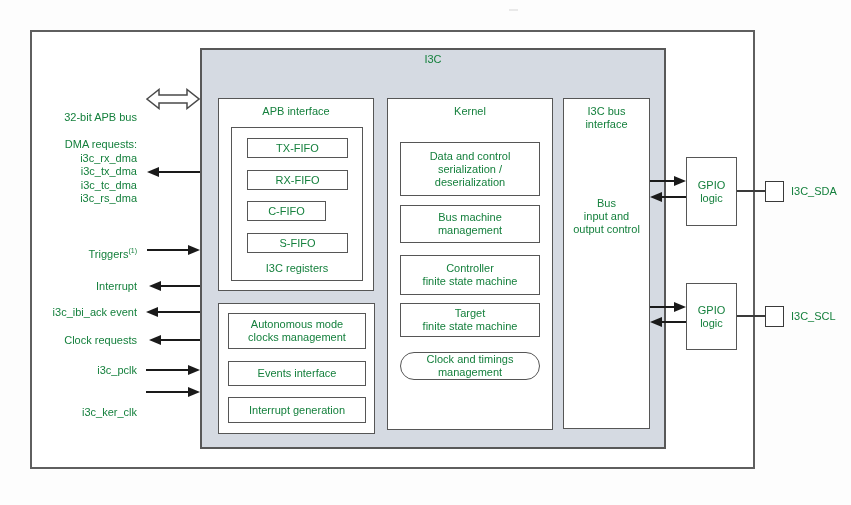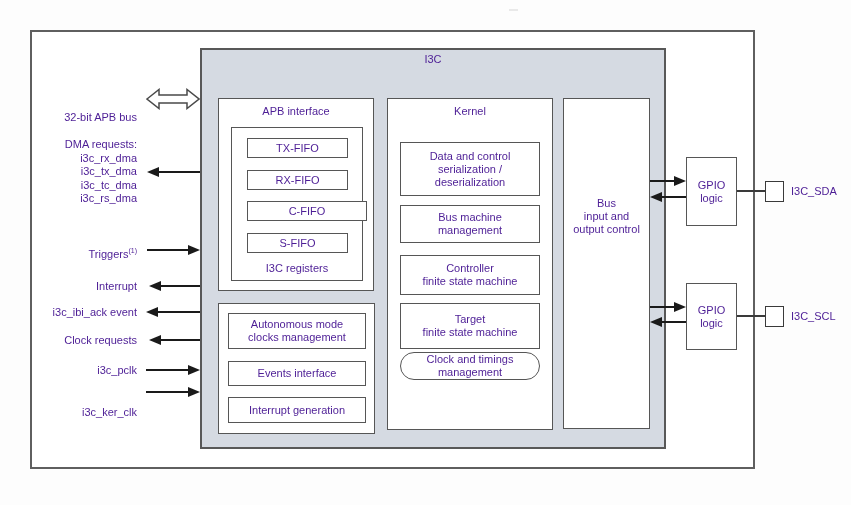--- a/index.html
+++ b/index.html
@@ -1,17 +1,17 @@
 <!DOCTYPE html>
 <html><head>
 <meta charset="utf-8">
 <style>
   html,body{margin:0;padding:0;background:#ffffff;}
   #stage{position:relative;width:851px;height:505px;background:#fdfdfd;overflow:hidden;
-         font-family:"Liberation Sans",sans-serif;color:#4c1d95;}
+         font-family:"Liberation Sans",sans-serif;color:#15803d;}
   .abs{position:absolute;box-sizing:border-box;}
   .lbl{position:absolute;font-size:11px;line-height:13px;white-space:nowrap;}
   .rlbl{text-align:right;}
   .wbox{position:absolute;box-sizing:border-box;background:#ffffff;border:1.5px solid #565656;}
   .cbox{display:flex;align-items:center;justify-content:center;text-align:center;
         font-size:11px;line-height:13px;white-space:pre-line;}
   .ttl{position:absolute;font-size:11px;line-height:13px;text-align:center;white-space:pre-line;}
   .hline{position:absolute;height:2px;background:#1a1a1a;}
   .thinline{position:absolute;height:2px;background:#3a3a3a;}
   .tri-l{position:absolute;width:0;height:0;border-top:5px solid transparent;
@@ -35,21 +35,21 @@
   <div class="wbox" style="left:218px;top:98px;width:156px;height:193px;"></div>
   <div class="ttl" style="left:218px;top:105px;width:156px;">APB interface</div>
 
   <div class="wbox" style="left:231px;top:127px;width:132px;height:154px;"></div>
   <div class="wbox cbox" style="left:247px;top:138px;width:101px;height:20px;">
     <span>TX-FIFO</span>
   </div>
   <div class="wbox cbox" style="left:247px;top:170px;width:101px;height:20px;">
     <span>RX-FIFO</span>
   </div>
-  <div class="wbox cbox" style="left:247px;top:201px;width:120px;height:20px;">
+  <div class="wbox cbox" style="left:247px;top:201px;width:79px;height:20px;">
     <span>C-FIFO</span>
   </div>
   <div class="wbox cbox" style="left:247px;top:233px;width:101px;height:20px;">
     <span>S-FIFO</span>
   </div>
   <div class="ttl" style="left:231px;top:262px;width:132px;">I3C registers</div>
 
   <div class="wbox" style="left:218px;top:303px;width:157px;height:131px;"></div>
   <div class="wbox cbox" style="left:228px;top:313px;width:138px;height:36px;">
     <span>Autonomous mode
@@ -70,30 +70,32 @@
 deserialization</span>
   </div>
   <div class="wbox cbox" style="left:400px;top:205px;width:140px;height:38px;">
     <span>Bus machine
 management</span>
   </div>
   <div class="wbox cbox" style="left:400px;top:255px;width:140px;height:40px;justify-content:center;">
     <span>Controller
 finite state machine</span>
   </div>
-  <div class="wbox cbox" style="left:400px;top:303px;width:140px;height:46px;">
+  <div class="wbox cbox" style="left:400px;top:303px;width:140px;height:34px;">
     <span>Target
 finite state machine</span>
   </div>
   <div class="wbox cbox" style="left:400px;top:352px;width:140px;height:28px;border-radius:19px;">
     <span>Clock and timings
 management</span>
   </div>
 
   <div class="wbox" style="left:563px;top:98px;width:87px;height:331px;"></div>
+  <div class="ttl" style="left:563px;top:105px;width:87px;">I3C bus
+interface</div>
   <div class="ttl" style="left:563px;top:197px;width:87px;">Bus
 input and
 output control</div>
 
   <div class="wbox cbox" style="left:686px;top:157px;width:51px;height:69px;">
     <span>GPIO
 logic</span>
   </div>
   <div class="wbox cbox" style="left:686px;top:283px;width:51px;height:67px;">
     <span>GPIO

